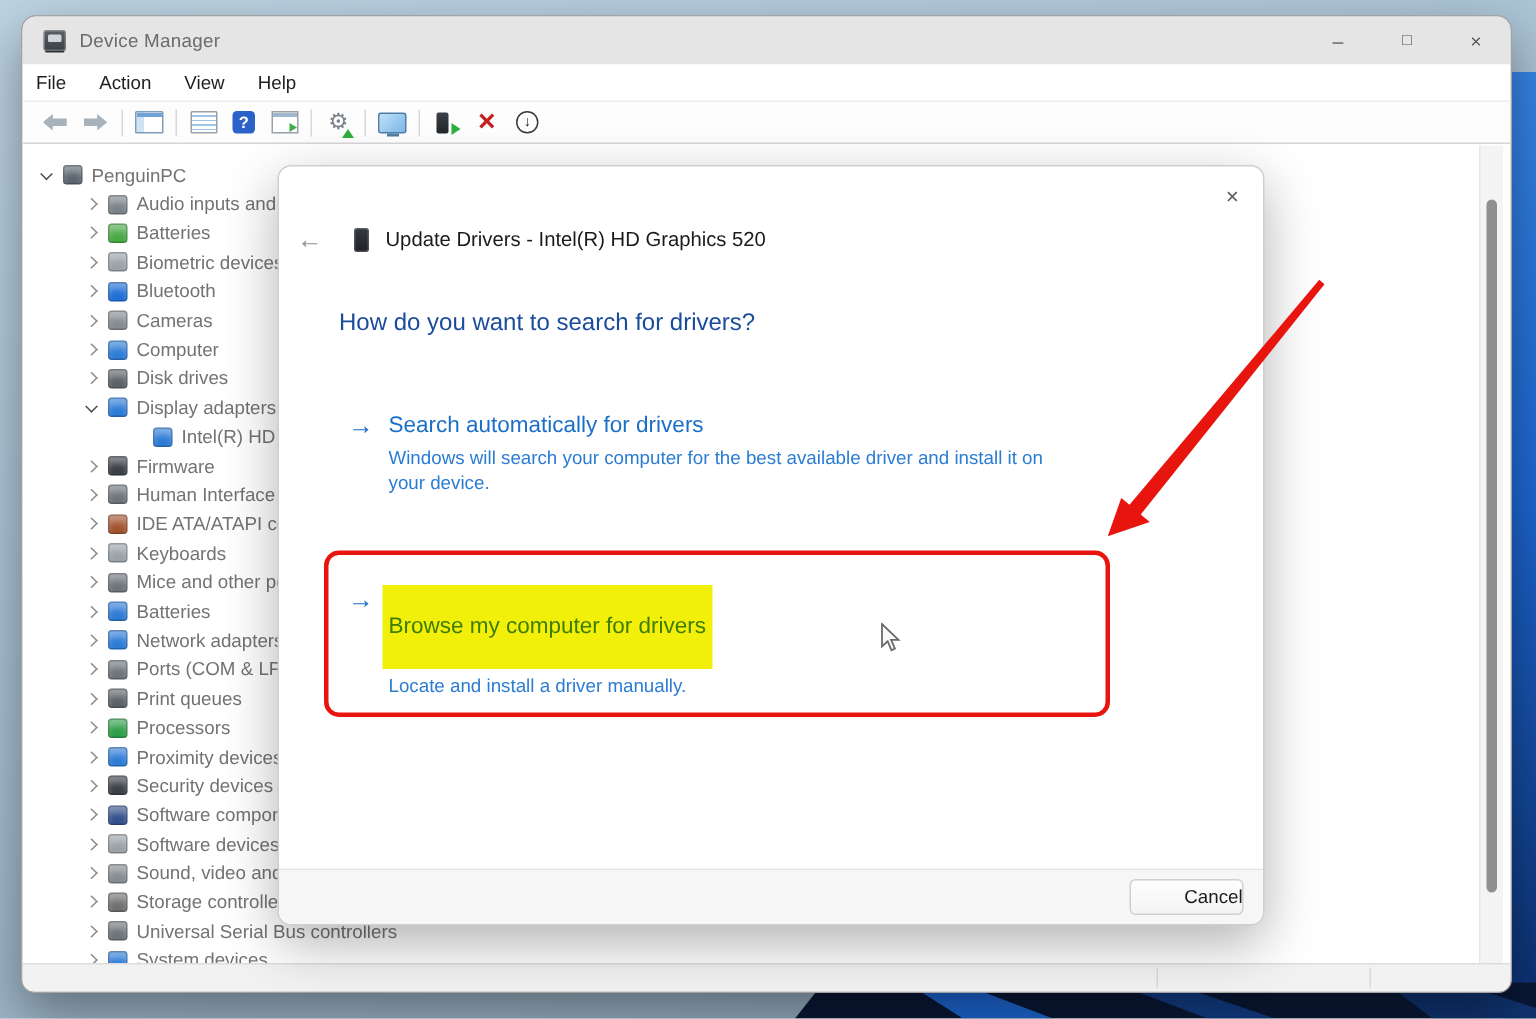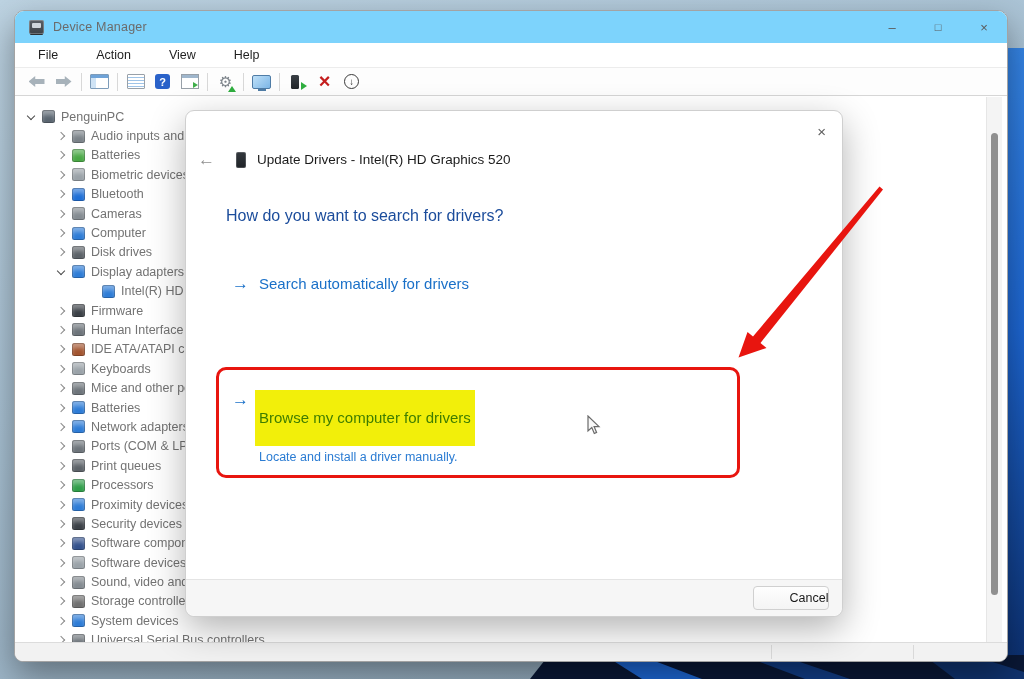--- a/index.html
+++ b/index.html
@@ -7,31 +7,31 @@
   body { font-family:"Liberation Sans", sans-serif; position:relative; background:#9db6c8; }
 
   
   .wallpaper { position:absolute; inset:0; background:linear-gradient(160deg,#bdd3e2 0%,#a9c2d4 40%,#8ba2b4 100%); }
   .wallpaper svg { position:absolute; inset:0; }
 
   
   .win { position:absolute; left:14px; top:10px; width:994px; height:652px;
          background:#fff; border:1px solid #a3a3a3; border-radius:10px 10px 9px 9px;
          box-shadow:0 14px 34px rgba(0,0,0,.38); overflow:hidden; }
-  .titlebar { height:32px; background:#7dd3fc; display:flex; align-items:center; padding-left:14px; }
+  .titlebar { height:32px; background:#e5e5e5; display:flex; align-items:center; padding-left:14px; }
   .dm-ico { width:15px; height:14px; background:linear-gradient(#5a6066,#3c4146); border-radius:2px;
             box-shadow:inset 0 0 0 1px rgba(255,255,255,.25), 0 2px 0 -1px #2c3033; margin-right:9px; position:relative;}
   .dm-ico::after{content:"";position:absolute;left:3px;top:3px;width:9px;height:5px;background:#cfd6db;border-radius:1px;}
   .win-title { font-size:12.5px; color:#6b6b6b; letter-spacing:.2px; }
   .win-controls { margin-left:auto; display:flex; height:100%; }
   .wc { width:46px; height:100%; display:flex; align-items:center; justify-content:center;
         color:#5a5a5a; font-size:13px; }
   .wc.max { font-size:11px; }
 
-  .menubar { height:25px; background:#fff; display:flex; align-items:center; padding-left:14px; gap:20px;
+  .menubar { height:25px; background:#fff; display:flex; align-items:center; padding-left:0; gap:4px;
              border-bottom:1px solid #ececec; }
   .menu-item { font-size:12.5px; color:#1f1f1f; padding:3px 9px; border-radius:3px; }
 
   .toolbar { height:28px; background:#fdfdfd; display:flex; align-items:center; padding-left:8px;
              border-bottom:1px solid #d6d6d6; }
   .tbtn { position:relative; width:27px; height:24px; display:flex; align-items:center; justify-content:center; }
   .tbtn.sep { width:9px; }
   .tbtn.sep::before { content:""; width:1px; height:18px; background:#d8d8d8; }
   .tb-glyph{ display:block; }
   .i-back::before{content:"";width:16px;height:11px;background:#a7b2ba;clip-path:polygon(0 50%,42% 0,42% 28%,100% 28%,100% 72%,42% 72%,42% 100%);}
@@ -357,28 +357,28 @@
         </div>
 
         <div class="tree-row lvl1 chev-collapsed">
           <span class="chev"></span>
           <span class="ticon i-storage-controller" style="background: rgb(112, 112, 112);"></span>
           <span class="tlabel">Storage controller</span>
         </div>
 
         <div class="tree-row lvl1 chev-collapsed">
           <span class="chev"></span>
+          <span class="ticon i-usb-controller" style="background: rgb(109, 116, 122);"></span>
+          <span class="tlabel">Universal Serial Bus controllers</span>
+        </div>
+
+        <div class="tree-row lvl1 chev-collapsed">
+          <span class="chev"></span>
           <span class="ticon i-system-device" style="background: rgb(46, 124, 214);"></span>
           <span class="tlabel">System devices</span>
-        </div>
-
-        <div class="tree-row lvl1 chev-collapsed">
-          <span class="chev"></span>
-          <span class="ticon i-usb-controller" style="background: rgb(109, 116, 122);"></span>
-          <span class="tlabel">Universal Serial Bus controllers</span>
         </div>
       </div>
   </div>
 
   <div class="scrollbar">
     <div class="thumb"></div>
   </div>
 
   <div class="statusbar">
     <div class="status-sep s1"></div>
@@ -394,20 +394,21 @@
     <span class="dlg-title">Update Drivers - Intel(R) HD Graphics 520</span>
   </div>
   <div class="dlg-heading">How do you want to search for drivers?</div>
 
   <div>
 
       <div class="opt opt1">
         <span class="opt-arrow">→</span>
         <div class="opt-body">
           <span class="opt-title">Search automatically for drivers</span>
+          <div class="opt-desc">Windows will search your computer for the best available driver and install it on your device.</div>
         </div>
       </div>
 
       <div class="opt opt2 hl">
         <span class="opt-arrow">→</span>
         <div class="opt-body">
           <span class="opt-title">Browse my computer for drivers</span>
           <div class="opt-desc">Locate and install a driver manually.</div>
         </div>
       </div>

